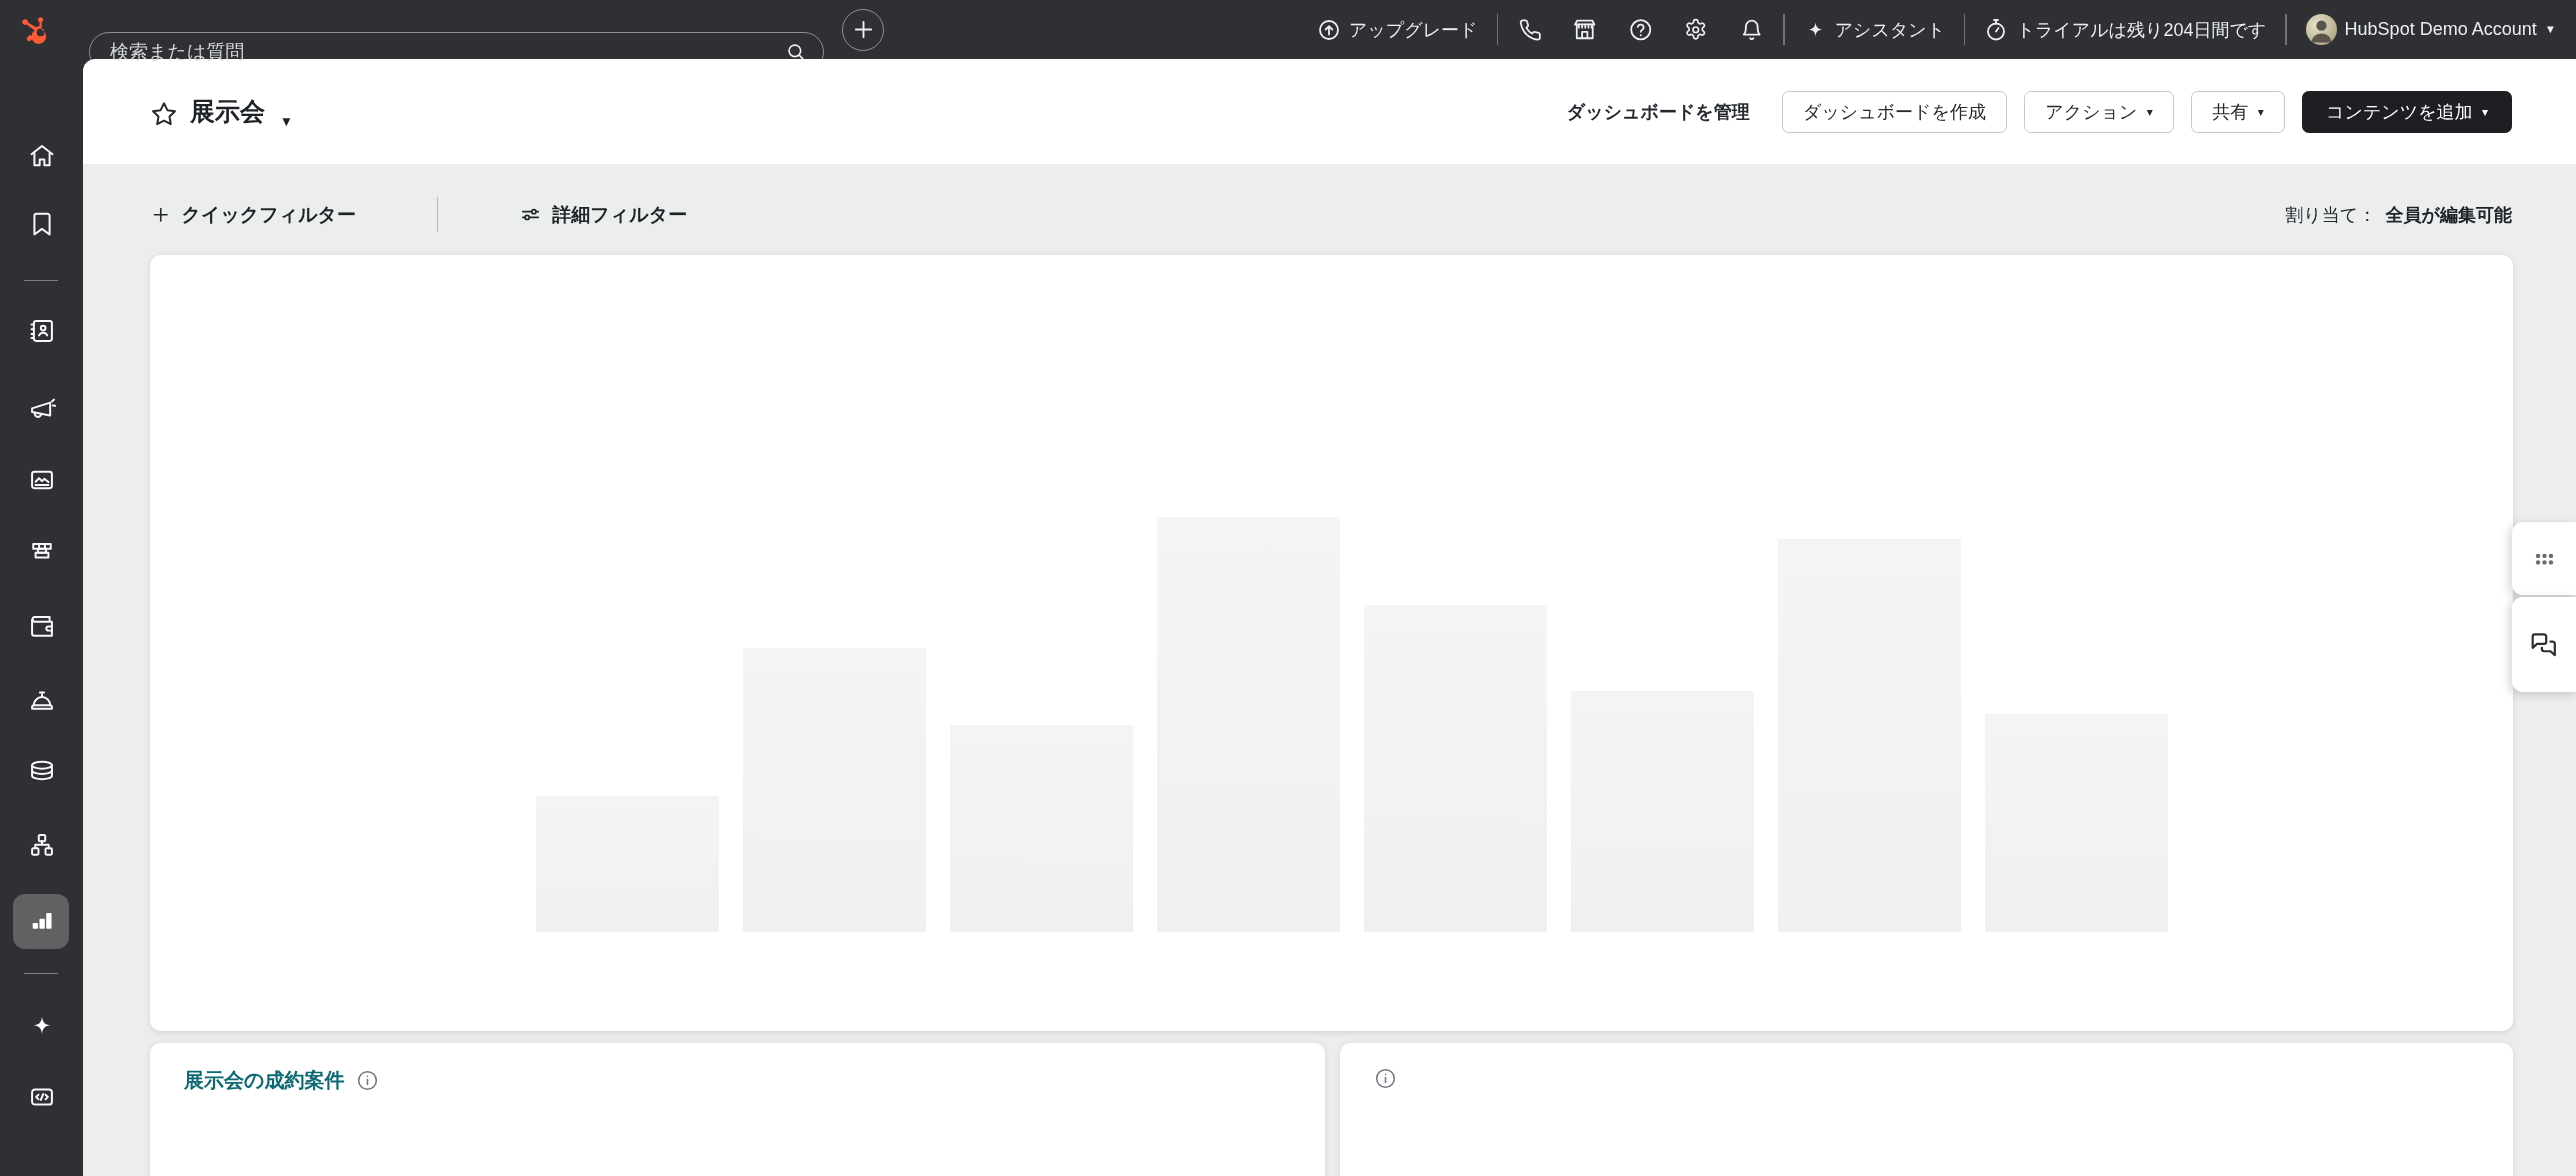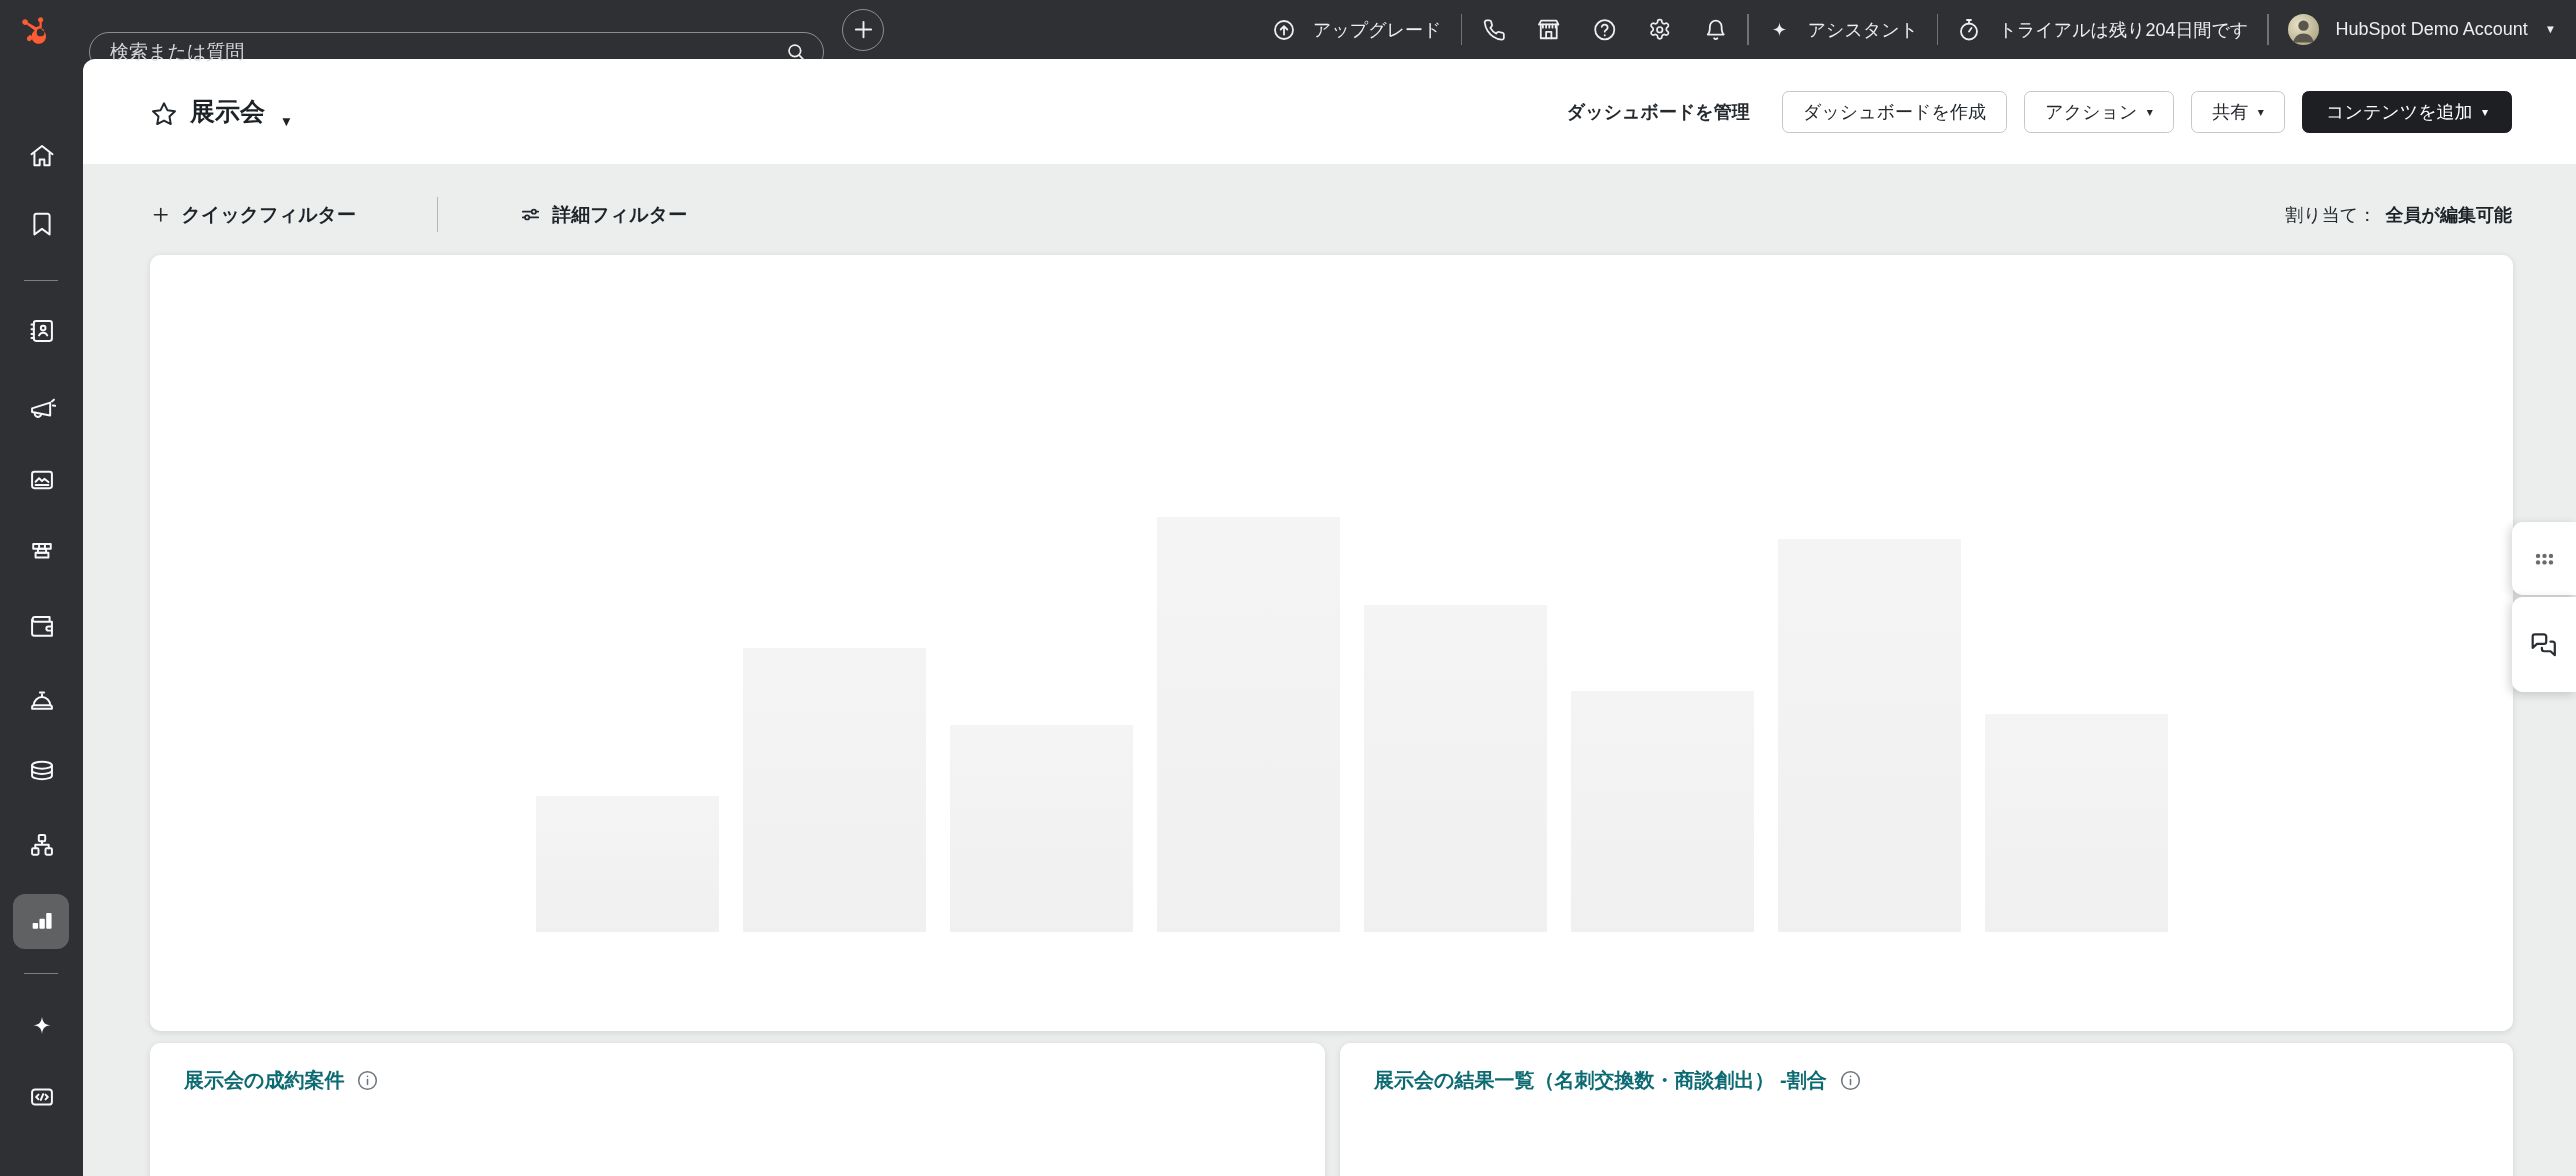--- a/index.html
+++ b/index.html
@@ -12,21 +12,21 @@
   .logo{margin-left:19px;width:31px;height:34px;display:flex;align-items:center;justify-content:center;cursor:pointer;}
   .searchbox{position:relative;margin-left:39px;width:735px;height:40px;margin-top:44px;}
   .searchbox input{width:100%;height:100%;box-sizing:border-box;background:transparent;
       border:1.3px solid rgba(255,255,255,.45);border-radius:21.5px;color:#eceef0;
       font-size:19px;padding:0 54px 0 20px;outline:none;font-family:inherit;}
   .searchbox input::placeholder{color:#d6d8db;opacity:1;}
   .searchbox .mag{position:absolute;right:17.4px;top:9.4px;}
   .plusbtn{margin-left:18px;width:42px;height:42px;border-radius:50%;border:1.3px solid rgba(255,255,255,.45);
       display:flex;align-items:center;justify-content:center;box-sizing:border-box;cursor:pointer;}
   .tb-right{margin-left:auto;margin-right:20px;display:flex;align-items:center;}
-  .tb-item{display:flex;align-items:center;gap:17px;font-size:18px;color:#eceef0;cursor:pointer;white-space:nowrap;}
+  .tb-item{display:flex;align-items:center;gap:8px;font-size:18px;color:#eceef0;cursor:pointer;white-space:nowrap;}
   .tb-div{width:1.3px;height:31px;background:rgba(255,255,255,.32);margin:0 19px;}
   .tb-icons{display:flex;align-items:center;gap:30px;}
   .tb-icons .tb-item{gap:0;}
   .avatar{width:31px;height:31px;border-radius:50%;background:radial-gradient(circle at 35% 35%,#e8e2c8,#b7ae8d 70%,#8e8672);
       display:flex;align-items:flex-end;justify-content:center;overflow:hidden;}
   .caret{font-size:13.4px;line-height:1;color:#eceef0;}
   .caret.small{font-size:11.4px;}
 
   
   .sidebar{position:absolute;top:59px;left:0;width:83px;height:1118px;background:#2e3033;z-index:40;color:#f7f8f9;}
@@ -373,21 +373,20 @@
         <svg viewBox="0 0 24 24" width="23" height="23" fill="none" stroke="#6e757d" stroke-width="1.6" stroke-linecap="round">
           <circle cx="12" cy="12" r="9.2"></circle>
             <path d="M12 11v5.2"></path>
             <path d="M12 7.6v.1"></path>
         </svg>
       </div>
     </section>
 
     <section class="card card-br">
       <div class="card-title-row">
-        <span class="card-title">展示会の結果一覧（名刺交換数・商談創出） -割合</span>
         <svg viewBox="0 0 24 24" width="23" height="23" fill="none" stroke="#6e757d" stroke-width="1.6" stroke-linecap="round">
           <circle cx="12" cy="12" r="9.2"></circle>
             <path d="M12 11v5.2"></path>
             <path d="M12 7.6v.1"></path>
         </svg>
       </div>
     </section>
 
     <div class="float-panel">
       <div class="fp-card one">

